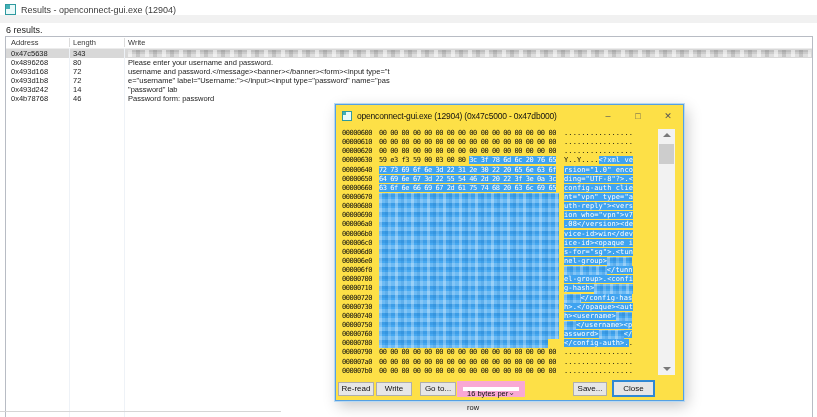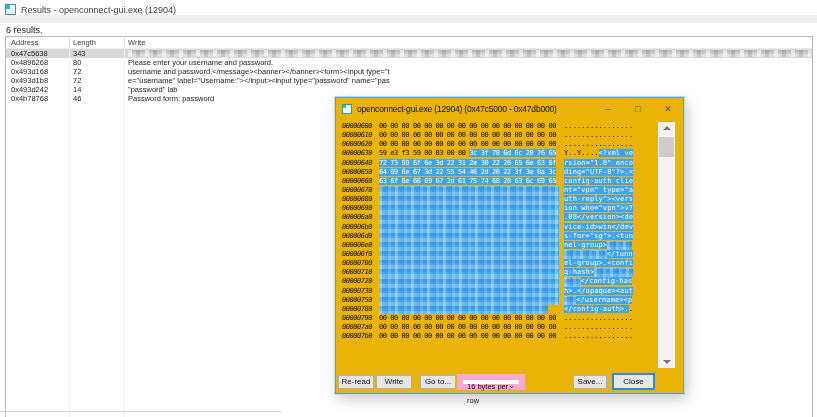--- a/index.html
+++ b/index.html
@@ -30,33 +30,33 @@
   .tc2{position:absolute;left:67px;width:50px;overflow:hidden;}
   .tc3{position:absolute;left:122px;right:1px;overflow:hidden;}
   .grayblur{height:7px;margin-top:1px;width:100%;
     background-color:#cccccc;
     background-image:
       repeating-linear-gradient(90deg, rgba(255,255,255,.55) 0 4px, rgba(255,255,255,0) 4px 8px, rgba(70,70,70,.16) 8px 12px, rgba(255,255,255,0) 12px 17px),
       repeating-linear-gradient(0deg, rgba(255,255,255,.35) 0 3px, rgba(255,255,255,0) 3px 5px, rgba(60,60,60,.10) 5px 7px);}
   .bottom-edge{position:absolute;left:0;top:411px;width:281px;height:1px;background:#d6d6d6;}
 
   
-  .dialog{position:absolute;left:335px;top:97px;width:347px;height:295px;background:#eab308;
+  .dialog{position:absolute;left:335px;top:104px;width:347px;height:295px;background:#fde047;
           border:1px solid #56a0e2;box-shadow:0 0 0 1px #b8d9f2, 3px 5px 14px rgba(0,0,0,.22);}
   .dlg-title{position:absolute;left:0;top:0;right:0;height:22px;display:flex;align-items:center;}
   .dlg-icon{width:8px;height:8px;margin-left:6px;border:1px solid #2e9aa0;background:#eafafa;position:relative;flex:none;}
   .dlg-icon:before{content:"";position:absolute;left:0;top:0;width:3px;height:3px;background:#43b0b6;}
   .dlg-text{margin-left:5px;font-size:8.5px;letter-spacing:-0.2px;color:#111;white-space:nowrap;}
   .dlg-controls{margin-left:auto;display:flex;}
   .dlg-btn{width:30px;height:22px;text-align:center;line-height:22px;font-size:9px;color:#555;}
 
   .hex-area{position:absolute;left:6px;top:24px;width:300px;height:251px;overflow:hidden;
             font-family:"DejaVu Sans Mono",monospace;font-size:7px;line-height:9.15px;color:#111;}
   .hrow{display:flex;height:9.15px;white-space:pre;}
-  .off{width:33px;flex:none;letter-spacing:-0.45px;font-style:italic;}
+  .off{width:33px;flex:none;letter-spacing:-0.45px;}
   .hexseg{width:181px;flex:none;margin-left:4px;letter-spacing:-0.45px;}
   .ascseg{width:70px;flex:none;margin-left:4px;letter-spacing:0.1px;}
   .seg-s{background:#3fa3f0;color:#fff;}
   .seg-b{display:inline-block;height:9.15px;vertical-align:top;
     background-color:#45a8f1;
     background-image:
       repeating-linear-gradient(90deg, rgba(255,255,255,.30) 0 3px, rgba(255,255,255,0) 3px 6px, rgba(13,99,177,.14) 6px 9px, rgba(255,255,255,.16) 9px 12px, rgba(255,255,255,0) 12px 16px),
       repeating-linear-gradient(0deg, rgba(255,255,255,.22) 0 3px, rgba(255,255,255,0) 3px 5px, rgba(10,90,170,.14) 5px 8px);}
 
   .vscroll{position:absolute;left:322px;top:24px;width:17px;height:246px;background:#f2f2f2;}
@@ -153,28 +153,31 @@
         <div class="hrow"><span class="off">00000620</span><span class="hexseg"><span class="seg-p">00 00 00 00 00 00 00 00 00 00 00 00 00 00 00 00</span></span><span class="ascseg"><span class="seg-p">................</span></span></div>
         <div class="hrow"><span class="off">00000630</span><span class="hexseg"><span class="seg-p">59 e3 f3 59 00 03 00 80 </span><span class="seg-s">3c 3f 78 6d 6c 20 76 65</span></span><span class="ascseg"><span class="seg-p">Y..Y....</span><span class="seg-s">&lt;?xml ve</span></span></div>
         <div class="hrow"><span class="off">00000640</span><span class="hexseg"><span class="seg-s">72 73 69 6f 6e 3d 22 31 2e 30 22 20 65 6e 63 6f</span></span><span class="ascseg"><span class="seg-s">rsion="1.0" enco</span></span></div>
         <div class="hrow"><span class="off">00000650</span><span class="hexseg"><span class="seg-s">64 69 6e 67 3d 22 55 54 46 2d 20 22 3f 3e 0a 3c</span></span><span class="ascseg"><span class="seg-s">ding="UTF-8"?&gt;.&lt;</span></span></div>
         <div class="hrow"><span class="off">00000660</span><span class="hexseg"><span class="seg-s">63 6f 6e 66 69 67 2d 61 75 74 68 20 63 6c 69 65</span></span><span class="ascseg"><span class="seg-s">config-auth clie</span></span></div>
         <div class="hrow"><span class="off">00000670</span><span class="hexseg"><span class="seg-b" style="width: 180px;"></span></span><span class="ascseg"><span class="seg-s">nt="vpn" type="a</span></span></div>
         <div class="hrow"><span class="off">00000680</span><span class="hexseg"><span class="seg-b" style="width: 180px;"></span></span><span class="ascseg"><span class="seg-s">uth-reply"&gt;&lt;vers</span></span></div>
         <div class="hrow"><span class="off">00000690</span><span class="hexseg"><span class="seg-b" style="width: 180px;"></span></span><span class="ascseg"><span class="seg-s">ion who="vpn"&gt;v7</span></span></div>
         <div class="hrow"><span class="off">000006a0</span><span class="hexseg"><span class="seg-b" style="width: 180px;"></span></span><span class="ascseg"><span class="seg-s">.08&lt;/version&gt;&lt;de</span></span></div>
         <div class="hrow"><span class="off">000006b0</span><span class="hexseg"><span class="seg-b" style="width: 180px;"></span></span><span class="ascseg"><span class="seg-s">vice-id&gt;win&lt;/dev</span></span></div>
+        <div class="hrow"><span class="off">000006c0</span><span class="hexseg"><span class="seg-b" style="width: 180px;"></span></span><span class="ascseg"><span class="seg-s">ice-id&gt;&lt;opaque i</span></span></div>
         <div class="hrow"><span class="off">000006d0</span><span class="hexseg"><span class="seg-b" style="width: 180px;"></span></span><span class="ascseg"><span class="seg-s">s-for="sg"&gt;.&lt;tun</span></span></div>
         <div class="hrow"><span class="off">000006e0</span><span class="hexseg"><span class="seg-b" style="width: 180px;"></span></span><span class="ascseg"><span class="seg-s">nel-group&gt;</span><span class="seg-b" style="width: 25.25px;"></span></span></div>
         <div class="hrow"><span class="off">000006f0</span><span class="hexseg"><span class="seg-b" style="width: 180px;"></span></span><span class="ascseg"><span class="seg-b" style="width: 42.75px;"></span><span class="seg-s">&lt;/tunn</span></span></div>
         <div class="hrow"><span class="off">00000700</span><span class="hexseg"><span class="seg-b" style="width: 180px;"></span></span><span class="ascseg"><span class="seg-s">el-group&gt;.&lt;confi</span></span></div>
         <div class="hrow"><span class="off">00000710</span><span class="hexseg"><span class="seg-b" style="width: 180px;"></span></span><span class="ascseg"><span class="seg-s">g-hash&gt;</span><span class="seg-b" style="width: 38.375px;"></span></span></div>
         <div class="hrow"><span class="off">00000720</span><span class="hexseg"><span class="seg-b" style="width: 180px;"></span></span><span class="ascseg"><span class="seg-b" style="width: 16.5px;"></span><span class="seg-s">&lt;/config-has</span></span></div>
         <div class="hrow"><span class="off">00000730</span><span class="hexseg"><span class="seg-b" style="width: 180px;"></span></span><span class="ascseg"><span class="seg-s">h&gt;.&lt;/opaque&gt;&lt;aut</span></span></div>
+        <div class="hrow"><span class="off">00000740</span><span class="hexseg"><span class="seg-b" style="width: 180px;"></span></span><span class="ascseg"><span class="seg-s">h&gt;&lt;username&gt;</span><span class="seg-b" style="width: 16.5px;"></span></span></div>
         <div class="hrow"><span class="off">00000750</span><span class="hexseg"><span class="seg-b" style="width: 180px;"></span></span><span class="ascseg"><span class="seg-b" style="width: 12.125px;"></span><span class="seg-s">&lt;/username&gt;&lt;p</span></span></div>
+        <div class="hrow"><span class="off">00000760</span><span class="hexseg"><span class="seg-b" style="width: 180px;"></span></span><span class="ascseg"><span class="seg-s">assword&gt;</span><span class="seg-b" style="width: 25.25px;"></span><span class="seg-s">&lt;/</span></span></div>
         <div class="hrow"><span class="off">00000780</span><span class="hexseg"><span class="seg-b" style="width: 168.688px;"></span></span><span class="ascseg"><span class="seg-s">&lt;/config-auth&gt;.</span><span class="seg-p">.</span></span></div>
         <div class="hrow"><span class="off">00000790</span><span class="hexseg"><span class="seg-p">00 00 00 00 00 00 00 00 00 00 00 00 00 00 00 00</span></span><span class="ascseg"><span class="seg-p">................</span></span></div>
         <div class="hrow"><span class="off">000007a0</span><span class="hexseg"><span class="seg-p">00 00 00 00 00 00 00 00 00 00 00 00 00 00 00 00</span></span><span class="ascseg"><span class="seg-p">................</span></span></div>
         <div class="hrow"><span class="off">000007b0</span><span class="hexseg"><span class="seg-p">00 00 00 00 00 00 00 00 00 00 00 00 00 00 00 00</span></span><span class="ascseg"><span class="seg-p">................</span></span></div>
       </div>
 
     <div class="vscroll">
       <div class="sb-up"></div>
       <div class="sb-thumb"></div>
       <div class="sb-down"></div>

